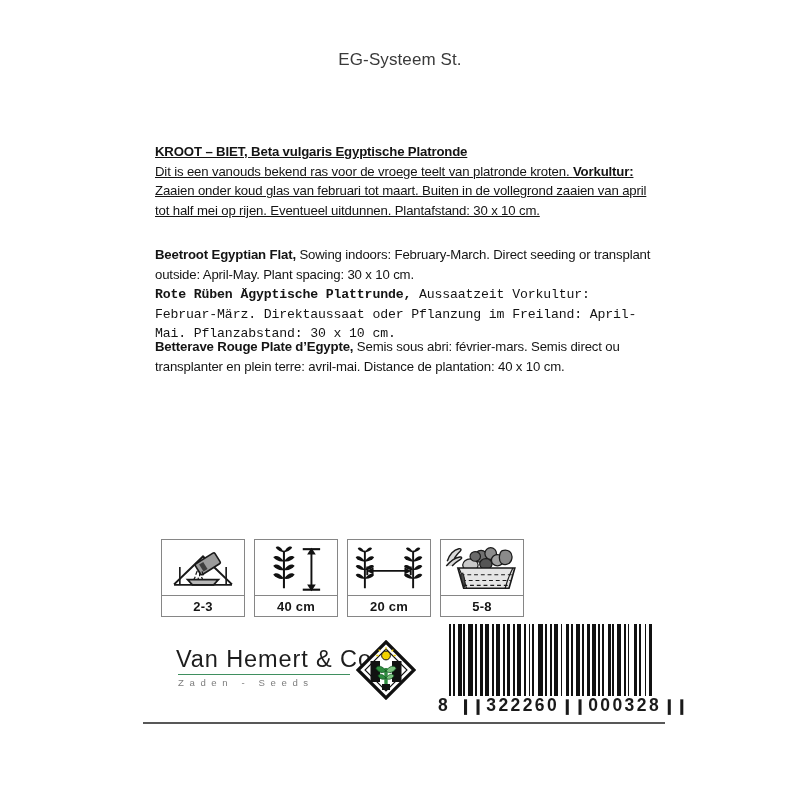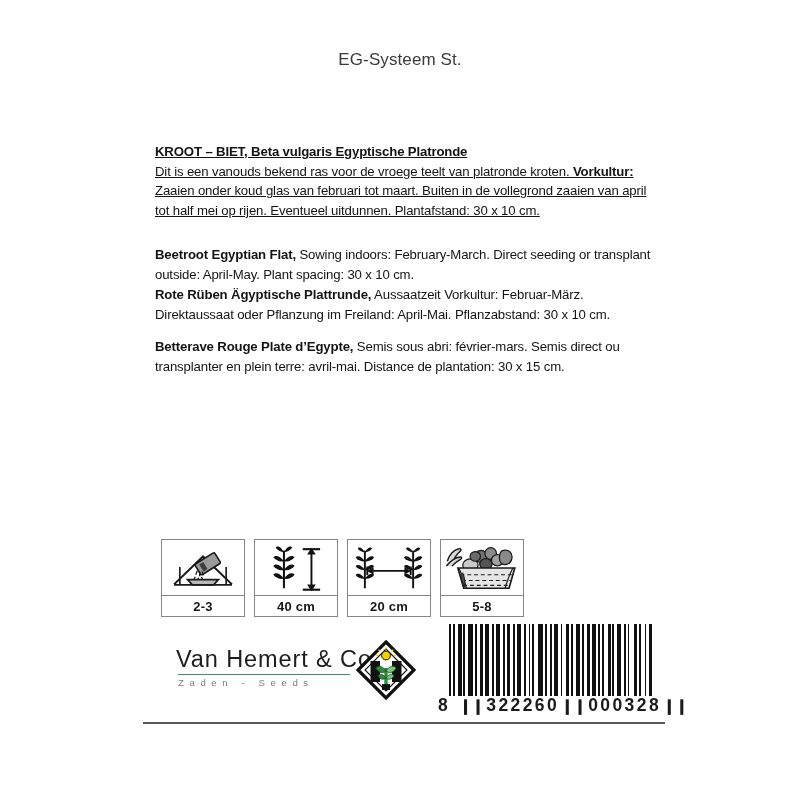--- a/index.html
+++ b/index.html
@@ -41,21 +41,21 @@
     font-size: 13.2px;
     line-height: 19.6px;
     color: #141414;
     letter-spacing: -0.15px;
   }
   .lang-block .hd { font-weight: 700; }
   .lang-block .kw { font-weight: 700; }
 
   #block-nl { top: 142px; text-decoration: underline; }
   #block-en { top: 234px; margin-top: 11px; }
-  #block-de { top: 285px; }
+  #block-de { top: 285px; font-family: Liberation Mono, monospace; }
   #block-fr { top: 337px; }
 
   
   .icon-row {
     position: absolute;
     left: 161px;
     top: 539px;
     display: flex;
     gap: 9px;
   }
@@ -169,21 +169,21 @@
 
   <div class="lang-block" id="block-en">
     <span class="hd">Beetroot Egyptian Flat,</span><span> Sowing indoors: February-March. Direct seeding or transplant outside: April-May. Plant spacing: 30 x 10 cm.</span>
   </div>
 
   <div class="lang-block" id="block-de">
     <span class="hd">Rote Rüben Ägyptische Plattrunde,</span><span> Aussaatzeit Vorkultur: Februar-März. Direktaussaat oder Pflanzung im Freiland: April-Mai. Pflanzabstand: 30 x 10 cm.</span>
   </div>
 
   <div class="lang-block" id="block-fr">
-    <span class="hd">Betterave Rouge Plate d’Egypte,</span><span> Semis sous abri: février-mars. Semis direct ou transplanter en plein terre: avril-mai. Distance de plantation: 30 x 15 cm.</span>
+    <span class="hd">Betterave Rouge Plate d’Egypte,</span><span> Semis sous abri: février-mars. Semis direct ou transplanter en plein terre: avril-mai. Distance de plantation: 40 x 10 cm.</span>
   </div>
 
   <div class="icon-row">
 
     <div class="icon-card">
       <div class="icon-art">
         <svg viewBox="0 0 84 57">
           <path d="M12 46 L42 17 L72 46" fill="none" stroke="#1a1a1a" stroke-width="2.1"></path>
           <path d="M18 46 L18 28 M66 46 L66 28" stroke="#1a1a1a" stroke-width="1.7" fill="none"></path>
           <line x1="12" y1="46.5" x2="72" y2="46.5" stroke="#1a1a1a" stroke-width="2"></line>

